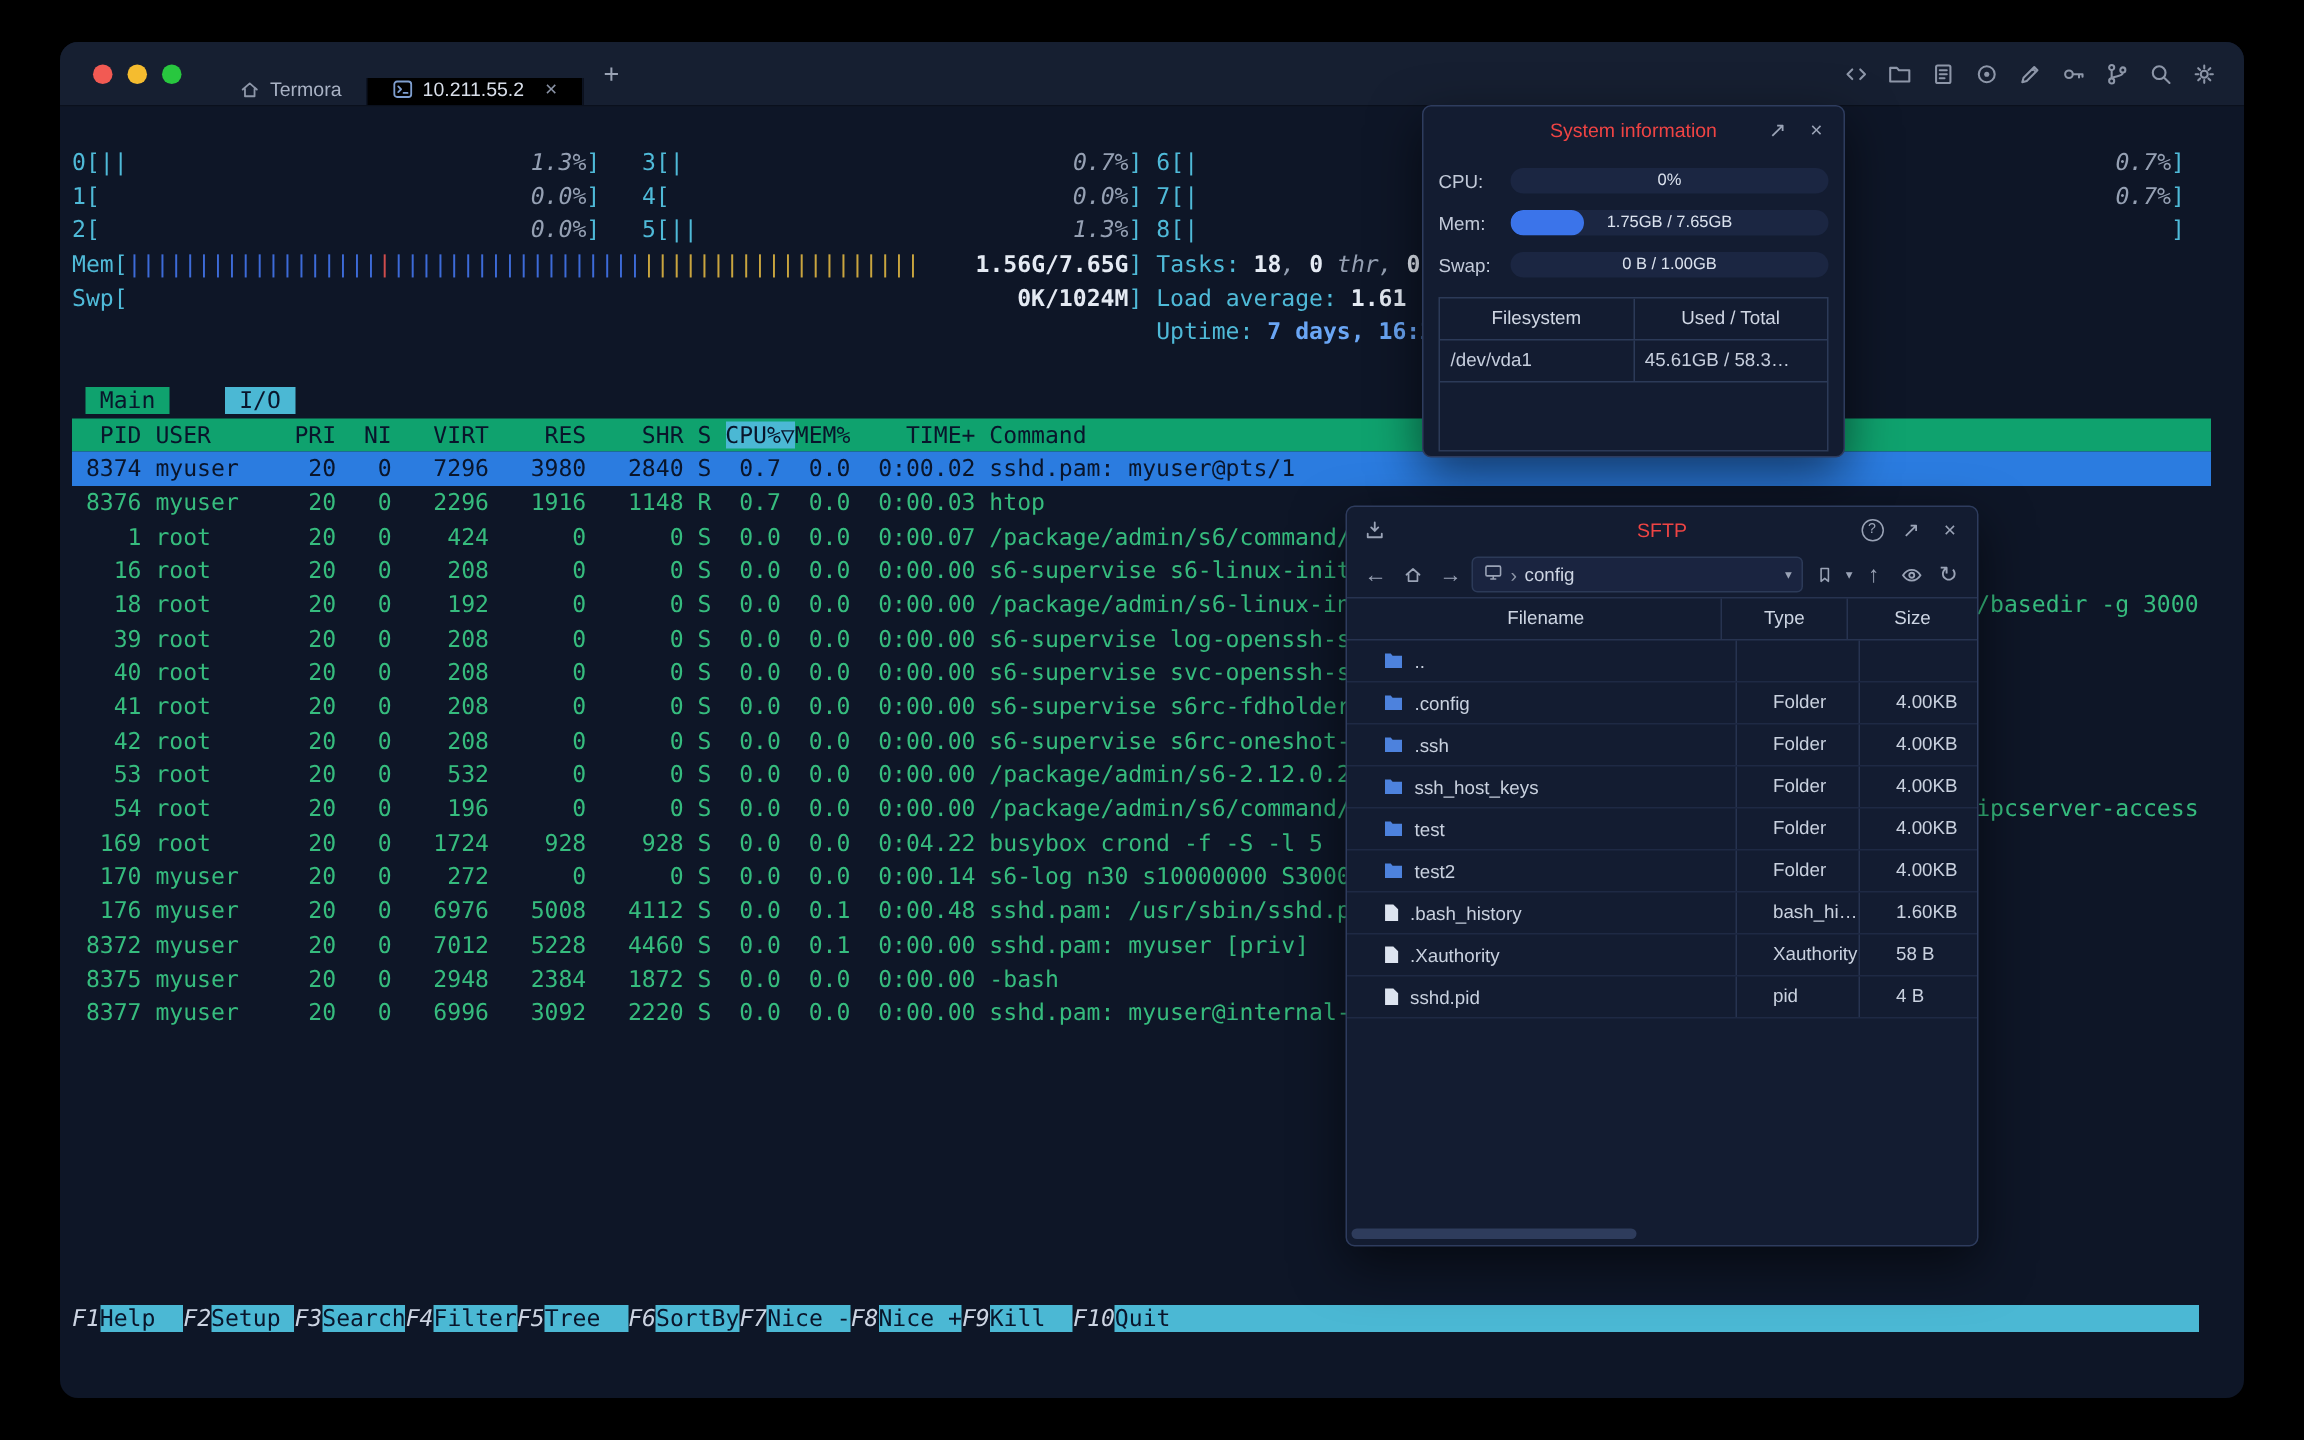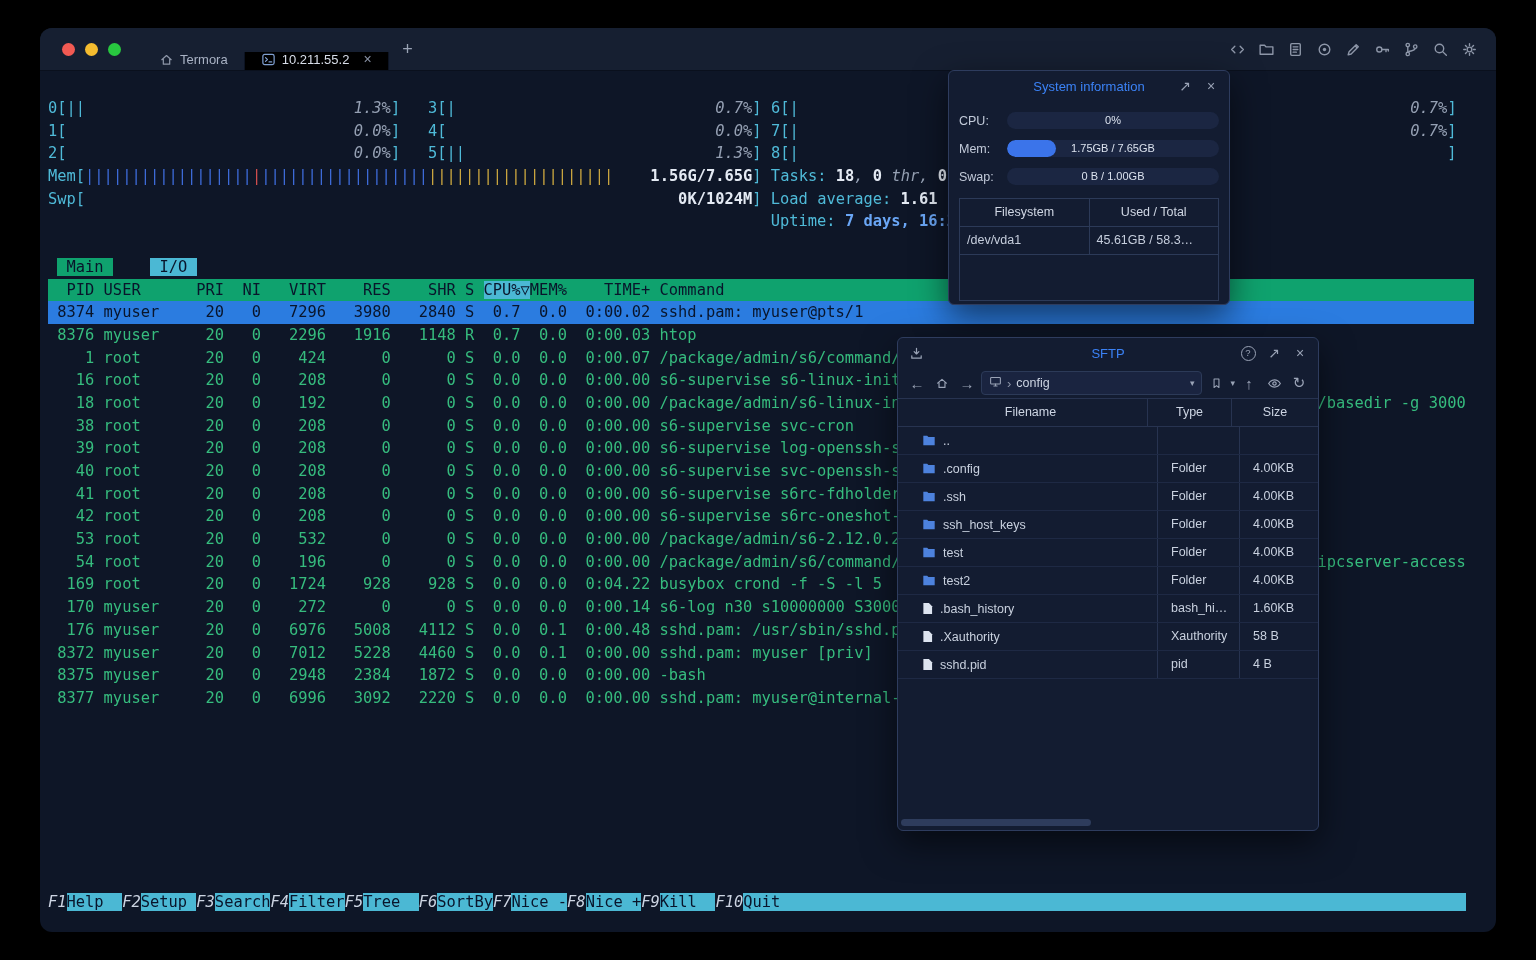--- a/index.html
+++ b/index.html
@@ -40,21 +40,21 @@
   .hdr .hsort{background:#4bb8d4;}
   .tabm{background:#0fa26e;color:#09152b;}
   .tabi{background:#4bb8d4;color:#09152b;margin-left:28px;}
   .fk{color:#ccd4e2;font-style:italic;}
   .fl{background:#4bb8d4;color:#09152b;}
 
   
   .panel { position:absolute; background:#131c31; border:1px solid #2e3c5e; border-radius:6px;
            box-shadow:0 12px 34px rgba(0,0,0,.55); color:#c6cedd; font-size:12.5px; }
   .ptitle { position:relative; height:30px; display:flex; align-items:center; padding:0 10px; }
-  .ptitle-text { position:absolute; left:0; right:0; text-align:center; color:#3b82f6;
+  .ptitle-text { position:absolute; left:0; right:0; text-align:center; color:#ef4444;
                  font-size:13px; pointer-events:none; }
   .picons { margin-left:auto; display:flex; align-items:center; gap:10px; z-index:1; }
   .picon { color:#9aa3b6; font-size:14px; line-height:1; cursor:default;
            display:flex; align-items:center; justify-content:center; width:16px; height:16px; }
 
   .sysinfo { left:908px; top:42px; width:280px; height:233px; }
   .mrow { display:flex; align-items:center; padding:0 10px; margin-top:11px; }
   .mlabel { width:48px; color:#c2cad9; }
   .pbar { flex:1; height:17px; background:#1b2642; border-radius:9px; position:relative;
           overflow:hidden; }
@@ -77,21 +77,21 @@
   .pathbox .chev { color:#8d96a8; font-size:13px; }
   .caret { color:#9aa3b6; font-size:9px; }
   .sheader { display:flex; height:27px; line-height:26px; border-top:1px solid #273350;
              border-bottom:1px solid #273350; color:#cdd5e3; text-align:center; }
   .cname { flex:1; min-width:0;margin-left:16px; }
   .ctype { width:83px; border-left:1px solid #273350; border-right:1px solid #273350; }
   .csize { width:86px; }
   .srow { display:flex; height:27px; align-items:stretch; border-bottom:1px solid #1e2944;
           color:#c9d1df; }
   .srow .cname { display:flex; align-items:center; gap:7px; padding-left:8px; text-align:left; }
-  .srow .ctype, .srow .csize { line-height:26px; padding-left:13px; text-align:left;
+  .srow .ctype, .srow .csize { line-height:26px; padding-left:24px; text-align:left;
           box-sizing:border-box; overflow:hidden; white-space:nowrap; }
   .srow .ctype { width:83px; } .srow .csize { width:78px; }
   .ficon { display:flex; align-items:center; }
   .sscroll { position:absolute; left:3px; right:3px; bottom:4px; height:7px; }
   .sthumb { width:46%; height:100%; background:#2e3c5c; border-radius:4px; }
   .qhelp { width:13px; height:13px; border:1.2px solid #9aa3b6; border-radius:50%;
            font-size:9.5px; display:flex; align-items:center; justify-content:center; }
 </style>
 </head>
 <body>
@@ -189,21 +189,20 @@
         <div class="tline"><span class="cy">Swp[</span><span>                                                                </span><span class="wh">0K/1024M</span><span class="cy">]</span><span> </span><span class="cy">Load average: </span><span class="wh">1.61 1</span></div>
         <div class="tline"><span>                                                                              </span><span class="cy">Uptime: </span><span class="bb">7 days, 16:2</span></div>
         <div class="tline"></div>
         <div class="tline"><span> </span><span class="tabm"> Main </span><span> </span><span class="tabi"> I/O </span></div>
         <div class="tline hdr"><span>  PID USER      PRI  NI   VIRT    RES    SHR S </span><span class="hsort">CPU%▽</span><span>MEM%    TIME+ Command                                                                                </span></div>
         <div class="tline sel"> 8374 myuser     20   0   7296   3980   2840 S  0.7  0.0  0:00.02 sshd.pam: myuser@pts/1</div>
         <div class="tline prow"> 8376 myuser     20   0   2296   1916   1148 R  0.7  0.0  0:00.03 htop</div>
         <div class="tline prow">    1 root       20   0    424      0      0 S  0.0  0.0  0:00.07 /package/admin/s6/command/s6-</div>
         <div class="tline prow">   16 root       20   0    208      0      0 S  0.0  0.0  0:00.00 s6-supervise s6-linux-init-sh</div>
         <div class="tline prow">   18 root       20   0    192      0      0 S  0.0  0.0  0:00.00 /package/admin/s6-linux-init/                                          /basedir -g 3000</div>
-        <div class="tline prow">   38 root       20   0    208      0      0 S  0.0  0.0  0:00.00 s6-supervise svc-cron</div>
         <div class="tline prow">   39 root       20   0    208      0      0 S  0.0  0.0  0:00.00 s6-supervise log-openssh-serv</div>
         <div class="tline prow">   40 root       20   0    208      0      0 S  0.0  0.0  0:00.00 s6-supervise svc-openssh-serv</div>
         <div class="tline prow">   41 root       20   0    208      0      0 S  0.0  0.0  0:00.00 s6-supervise s6rc-fdholder</div>
         <div class="tline prow">   42 root       20   0    208      0      0 S  0.0  0.0  0:00.00 s6-supervise s6rc-oneshot-run</div>
         <div class="tline prow">   53 root       20   0    532      0      0 S  0.0  0.0  0:00.00 /package/admin/s6-2.12.0.2/co</div>
         <div class="tline prow">   54 root       20   0    196      0      0 S  0.0  0.0  0:00.00 /package/admin/s6/command/s6-                                          ipcserver-access</div>
         <div class="tline prow">  169 root       20   0   1724    928    928 S  0.0  0.0  0:04.22 busybox crond -f -S -l 5</div>
         <div class="tline prow">  170 myuser     20   0    272      0      0 S  0.0  0.0  0:00.14 s6-log n30 s10000000 S3000000</div>
         <div class="tline prow">  176 myuser     20   0   6976   5008   4112 S  0.0  0.1  0:00.48 sshd.pam: /usr/sbin/sshd.pam</div>
         <div class="tline prow"> 8372 myuser     20   0   7012   5228   4460 S  0.0  0.1  0:00.00 sshd.pam: myuser [priv]</div>

